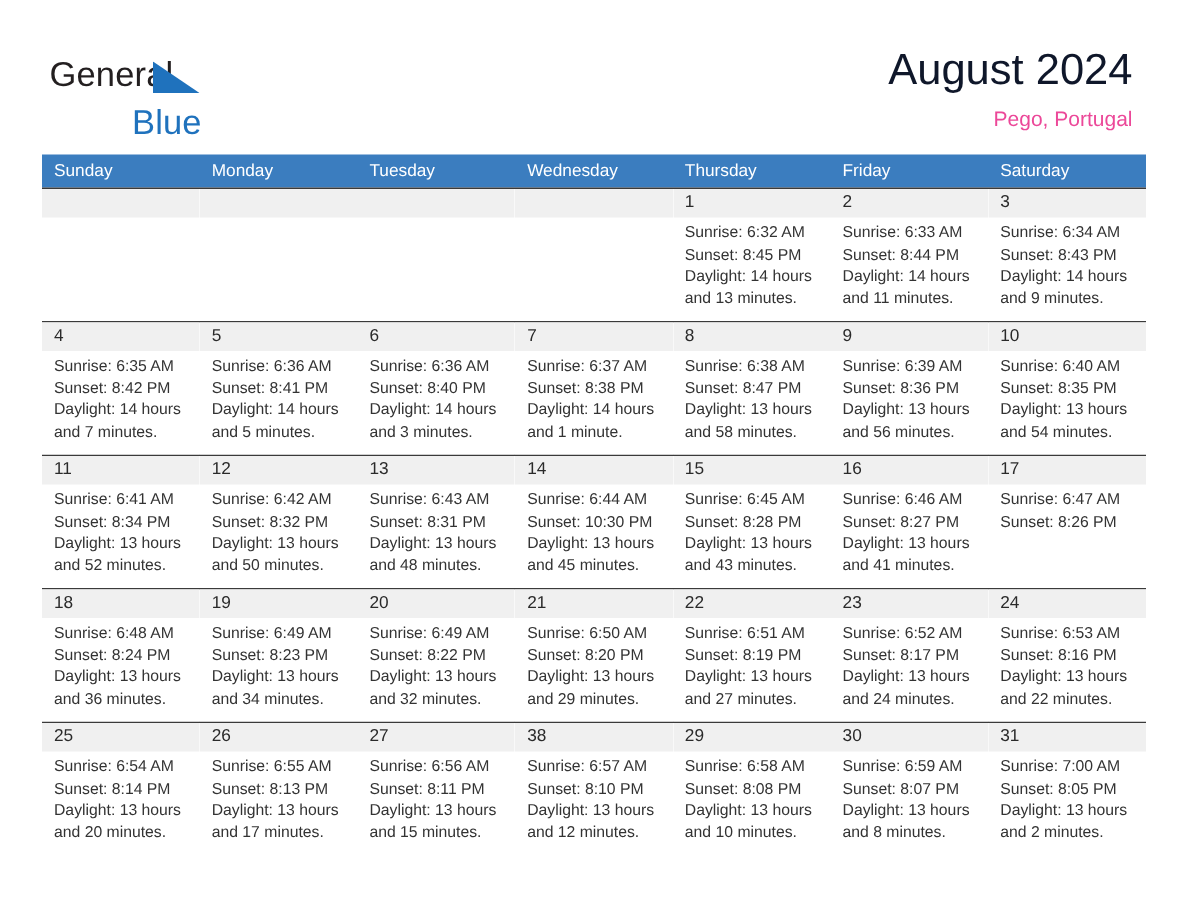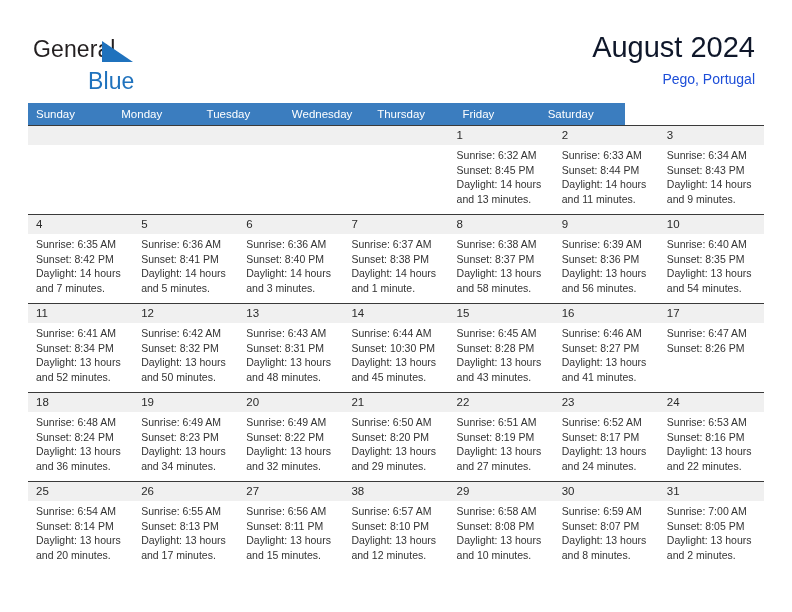--- a/index.html
+++ b/index.html
@@ -70,37 +70,37 @@
     text-align: right;
   }
   .cal-title {
     font-size: 29px;
     color: #0f172a;
     line-height: 34px;
     white-space: nowrap;
   }
   .cal-subtitle {
     font-size: 14px;
-    color: #1d4ed8;
+    color: #ec4899;
     line-height: 20px;
     margin-top: 5px;
     white-space: nowrap;
   }
 
   
   .calendar {
     position: absolute;
     left: 28px;
     top: 103px;
     width: 736px;
   }
 
   .weekday-row {
     display: flex;
-    width: 597px;
+    width: 736px;
     height: 22px;
     background: #3b7dbf;
   }
   .weekday-cell {
     flex: 1 1 0;
     color: #ffffff;
     font-size: 11.5px;
     line-height: 22px;
     padding-left: 8px;
     box-sizing: border-box;
@@ -260,21 +260,21 @@
         <div class="day-info">
           <div>Sunrise: 6:37 AM</div>
           <div>Sunset: 8:38 PM</div>
           <div class="daylight">Daylight: 14 hours and 1 minute.</div>
         </div>
       </div>
       <div class="day-cell">
         <div class="day-number">8</div>
         <div class="day-info">
           <div>Sunrise: 6:38 AM</div>
-          <div>Sunset: 8:37 PM</div>
+          <div>Sunset: 8:47 PM</div>
           <div class="daylight">Daylight: 13 hours and 58 minutes.</div>
         </div>
       </div>
       <div class="day-cell">
         <div class="day-number">9</div>
         <div class="day-info">
           <div>Sunrise: 6:39 AM</div>
           <div>Sunset: 8:36 PM</div>
           <div class="daylight">Daylight: 13 hours and 56 minutes.</div>
         </div>

